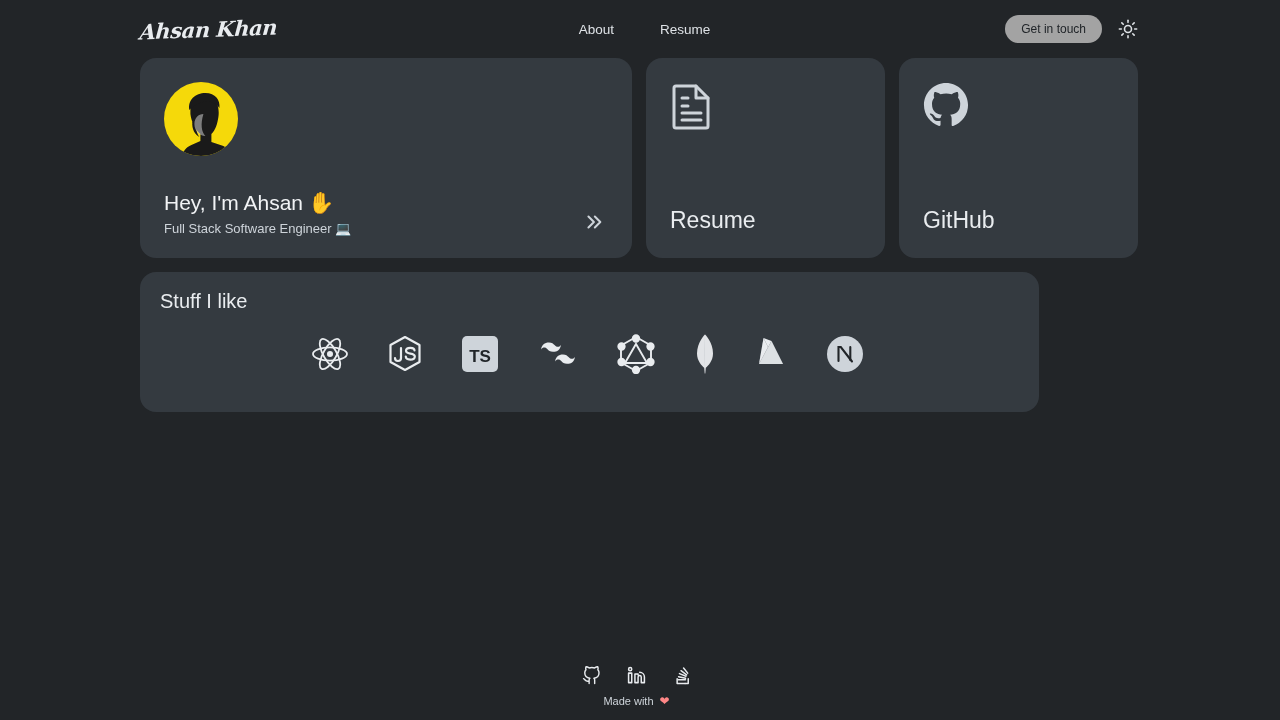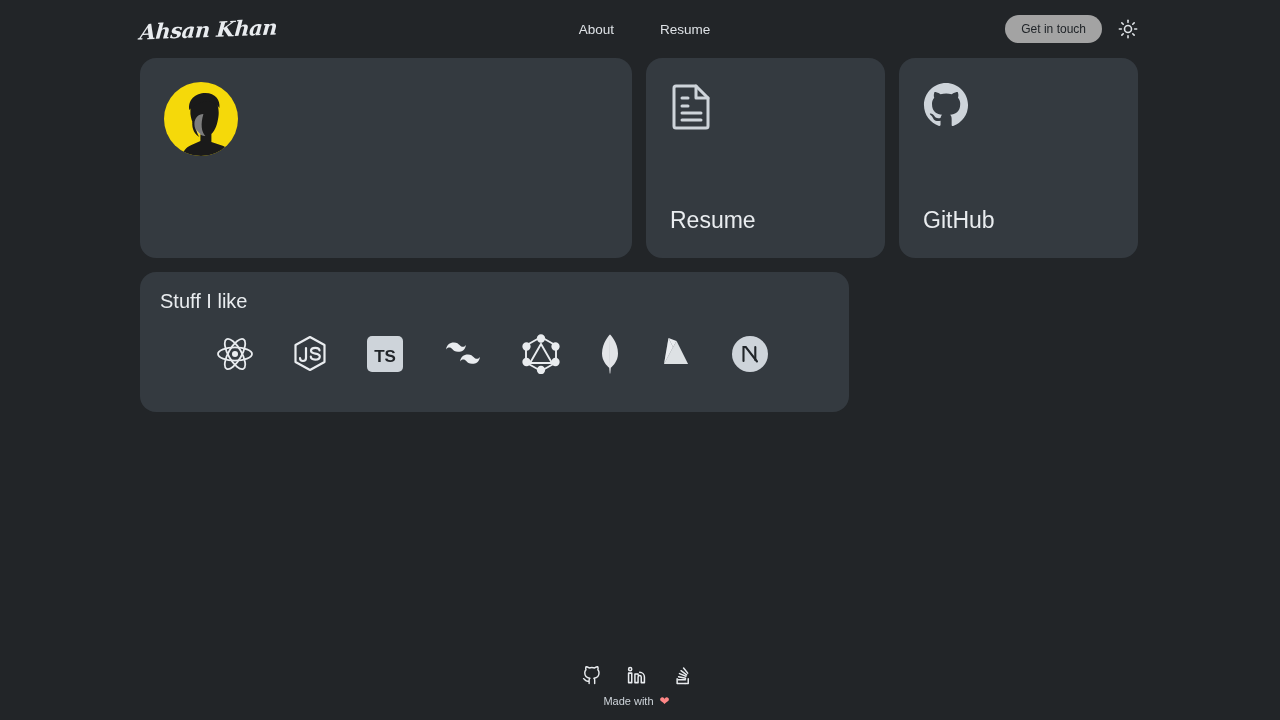--- a/index.html
+++ b/index.html
@@ -91,21 +91,21 @@
   }
   .icon-lg { line-height: 0; }
 
   
   .side {
     width: 239px; height: 140px;
     padding: 22px 24px;
     display: flex; flex-direction: column; justify-content: space-between;
   }
   .stuff {
-    width: 709px; height: 140px;
+    width: 899px; height: 140px;
     padding: 18px 24px 18px 20px;
     display: flex; flex-direction: column;
   }
   .stuff h3 { font-size: 20px; color: #e9ecef; font-weight: 400; }
   .stack {
     flex: 1; display: flex; align-items: center; justify-content: center;
     gap: 39px;
   }
   .stack-item { line-height: 0; cursor: pointer; }
 
@@ -163,20 +163,38 @@
       <div class="card hero">
         <div class="avatar">
           <svg class="head" viewBox="0 0 60 70">
             <g fill="#1a1a1a">
               <path d="M17 16 C17 6, 28 2, 36 6 C45 10, 46 20, 45 27 C44 34, 42 40, 38 44 L38 52 L50 56 C56 59, 58 64, 58 70 L8 70 C8 64, 11 58, 18 55 L27 51 L27 44 C22 40, 18 32, 17 24 Z"></path>
               <path d="M16 20 C14 10, 22 3, 32 3 C42 3, 47 10, 46 18 C42 12, 34 10, 27 13 C22 15, 18 17, 16 20 Z"></path>
               <path d="M26 30 C22 34, 22 42, 26 47 C22 45, 18 39, 19 32 Z"></path>
             </g>
             <path d="M30 24 C25 24, 21 28, 21 34 C21 41, 26 46, 32 46 C28 42, 27 34, 30 24 Z" fill="#cfcfcf" opacity="0.55"></path>
           </svg>
+        </div>
+        <div class="hero-bottom">
+          <div>
+            <div class="hero-h">
+              <span>Hey, I'm Ahsan</span>
+              <span class="emoji">✋</span>
+            </div>
+            <div class="hero-sub">
+              <span>Full Stack Software Engineer</span>
+              <span class="emoji">💻</span>
+            </div>
+          </div>
+          <span class="chev">
+            <svg width="22" height="22" viewBox="0 0 24 24" fill="none" stroke="#ced4da" stroke-width="2.2" stroke-linecap="round" stroke-linejoin="round">
+              <polyline points="7 6 13 12 7 18"></polyline>
+              <polyline points="14 6 20 12 14 18"></polyline>
+            </svg>
+          </span>
         </div>
       </div>
 
       <div class="card sq">
         <span class="icon-lg">
           <svg width="44" height="48" viewBox="0 0 44 48" fill="none" stroke="#ced4da" stroke-width="3" stroke-linecap="round" stroke-linejoin="round">
             <path d="M6 4 h20 l12 12 v28 a2 2 0 0 1 -2 2 H6 a2 2 0 0 1 -2 -2 V6 a2 2 0 0 1 2 -2 z"></path>
             <path d="M26 4 v12 h12"></path>
             <line x1="12" y1="16" x2="18" y2="16"></line>
             <line x1="12" y1="24" x2="18" y2="24"></line>

